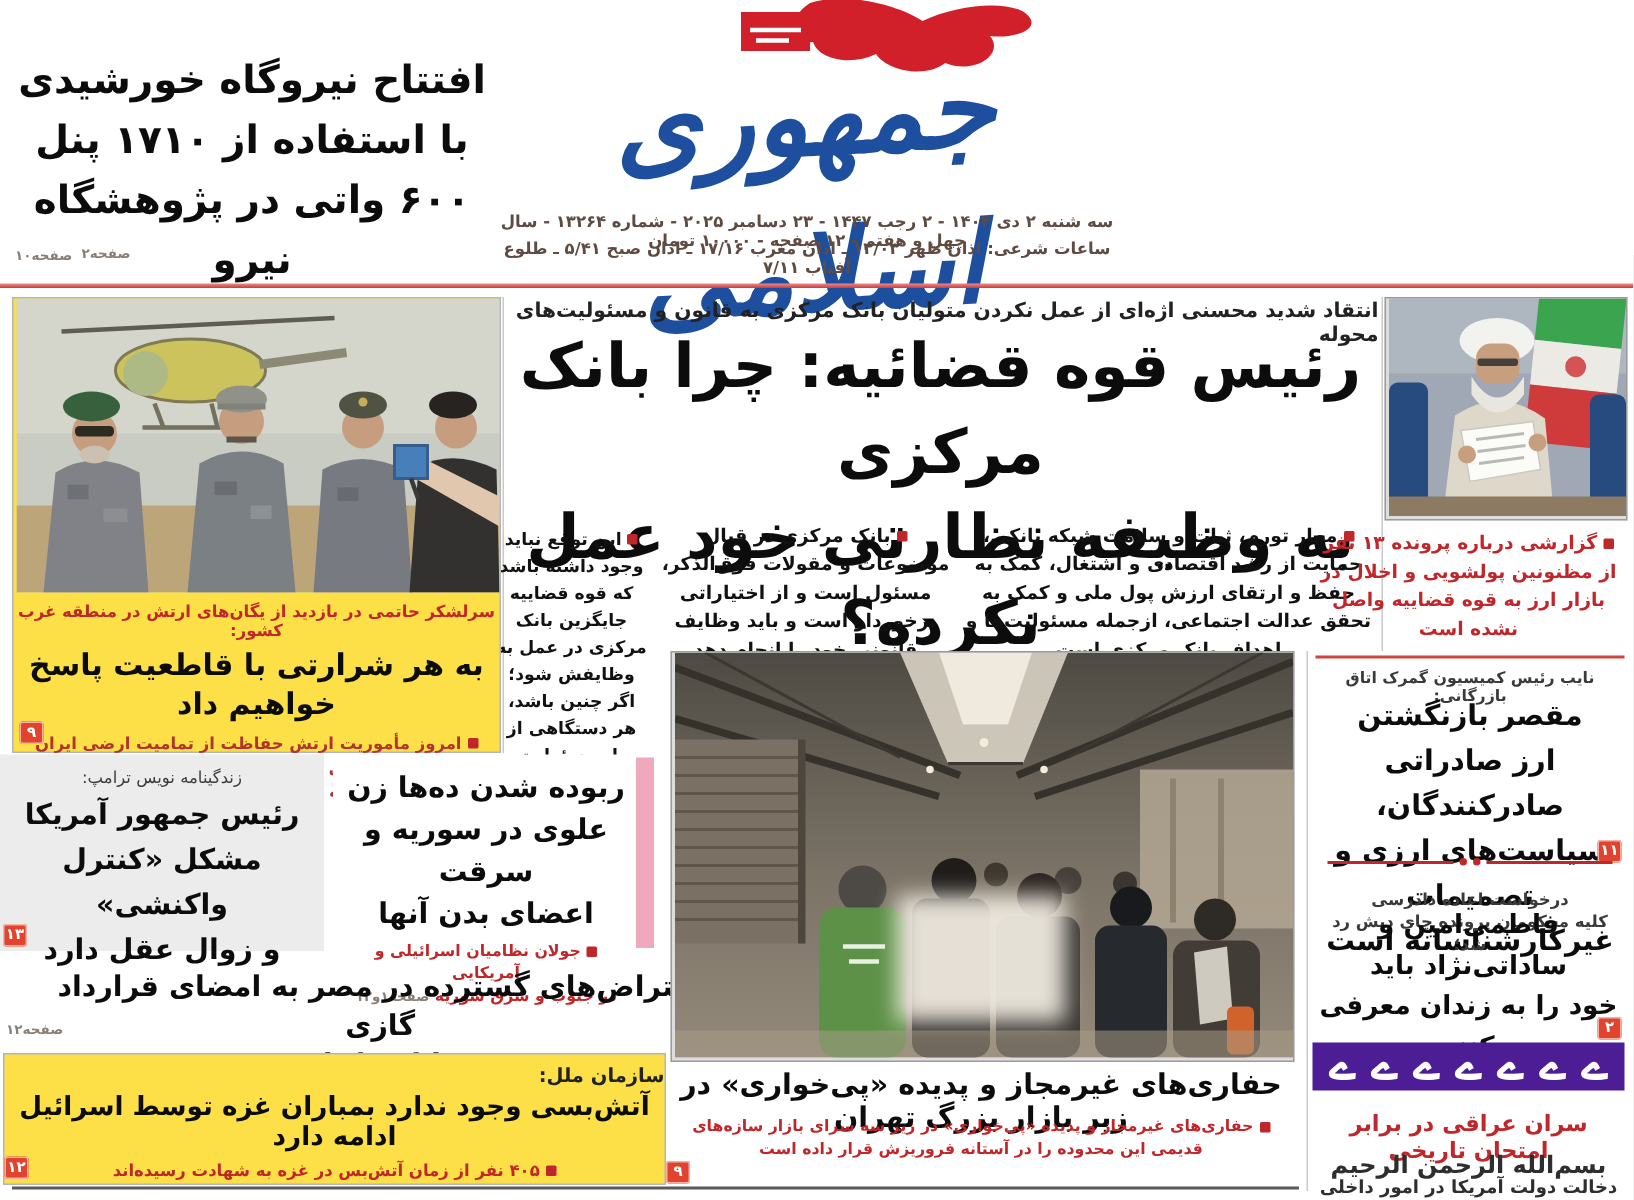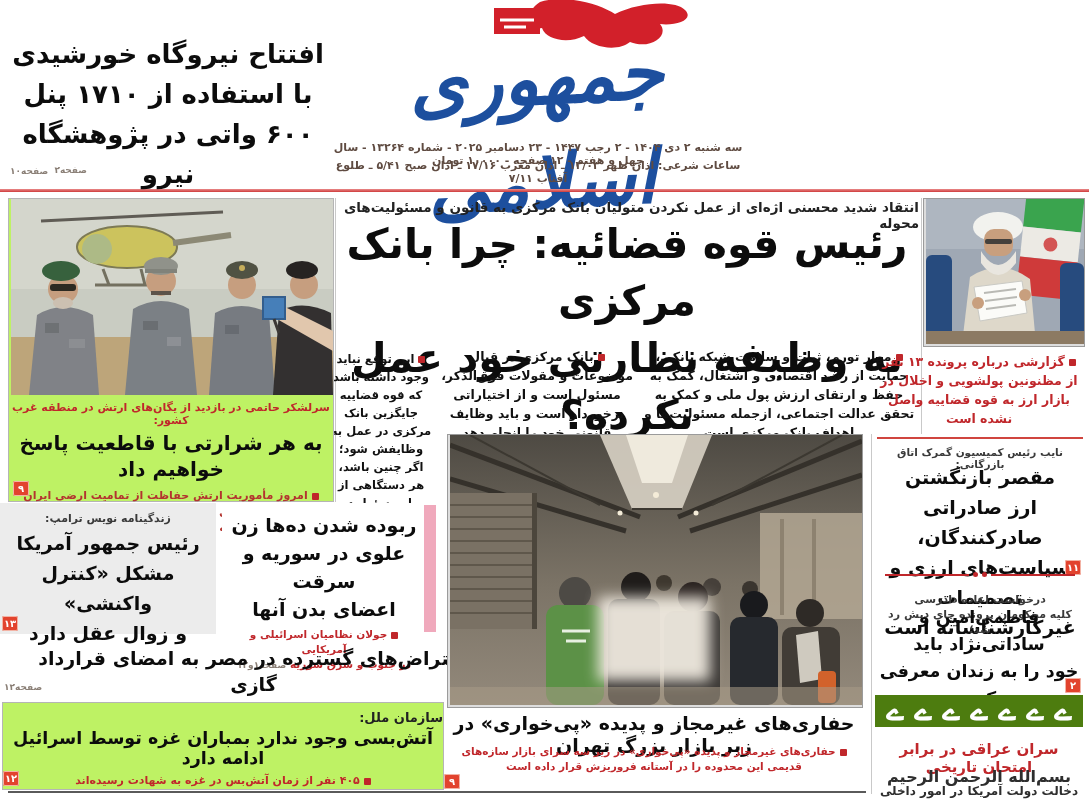--- a/index.html
+++ b/index.html
@@ -12,28 +12,28 @@
   .kicker{font-weight:bold;color:#222;text-align:right;}
   .pageref{font-size:9px;color:#8a7f76;font-weight:bold;}
   .badge{position:absolute;width:16px;height:15px;background:#e2432e;color:#fff;
          font-size:10px;font-weight:bold;display:flex;align-items:center;justify-content:center;
          border-radius:2px;box-shadow:0 0 0 1px #f3b4a6 inset;}
   .sq{display:inline-block;width:7px;height:7px;background:#c0272b;border-radius:1px;
       margin-left:4px;vertical-align:middle;}
   .photo{border:1px solid #9b9b9b;background:#ddd;overflow:hidden;}
   .vline{position:absolute;width:1px;background:#c9c9c9;}
   .hline-red{position:absolute;height:2px;background:#d0453f;}
-  .box{border:1px solid #b5b5b5;background:#bef264;}
+  .box{border:1px solid #b5b5b5;background:#fde047;}
   .dotline{position:absolute;display:flex;align-items:center;gap:4px;}
   .dotline .dl{flex:1;border-top:2px solid #c0272b;}
   .dotline .dot{width:5px;height:5px;border-radius:50%;background:#c0272b;}
   .masthead-title{font-family:"DejaVu Serif","Liberation Serif",serif;font-style:italic;
                   font-weight:bold;color:#1d4f9e;transform:rotate(-3deg);}
   .dateline{font-size:11px;font-weight:bold;color:#5f4b41;letter-spacing:.3px;}
-  .pattern{background:#4d7c0f;color:#ffffff;font-weight:bold;overflow:hidden;
+  .pattern{background:#4c1d95;color:#ffffff;font-weight:bold;overflow:hidden;
            white-space:nowrap;letter-spacing:10px;font-size:30px;line-height:30px;text-align:center;}
 </style>
 </head>
 <body>
 
 <div class="page">
 
   <svg class="abs" style="right:339px;top:0;width:270px;height:52px" viewBox="0 0 270 52">
     <path d="M60,2 C85,-6 120,4 135,14 C160,2 195,0 205,10 C215,20 195,26 180,24 C190,36 170,50 150,42 C138,52 112,48 104,36 C88,44 66,40 62,28 C48,30 42,14 60,2 Z" fill="#d2202a"></path>
     <rect x="14" y="8" width="46" height="26" fill="#d2202a"></rect>
@@ -184,21 +184,21 @@
     </svg>
     <div class="ctr red" style="margin-top:6px;font-size:11px;font-weight:bold;">سرلشکر حاتمی در بازدید از یگان‌های ارتش در منطقه غرب کشور:</div>
     <div class="ctr hl" style="font-size:20px;line-height:26px;margin-top:3px;">به هر شرارتی با قاطعیت پاسخ خواهیم داد</div>
     <div class="ctr" style="margin:6px 8px 0;font-size:11px;line-height:16px;font-weight:bold;color:#b3342f;">
       <span class="sq"></span><span>امروز مأموریت ارتش حفاظت از تمامیت ارضی ایران اسلامی و استقلال کشور است و همه ما می‌کوشیم این مأموریت را به بهترین شکل ممکن، انجام دهیم</span>
     </div>
     <div class="badge" style="left:4px;bottom:5px;">۹</div>
   </div>
 
   <div class="abs" style="left:0;top:503px;width:216px;height:131px;background:#ececec;">
-    <div class="ctr" style="margin-top:9px;font-size:11px;font-weight:bold;color:#3a3a3a;">زندگینامه نویس ترامپ:</div>
+    <div class="ctr" style="margin-top:9px;font-size:11px;font-weight:normal;color:#3a3a3a;">زندگینامه نویس ترامپ:</div>
     <div class="ctr hl" style="font-size:19px;line-height:30px;margin-top:3px;">
       <div>رئیس جمهور آمریکا</div>
       <div>مشکل «کنترل واکنشی»</div>
       <div>و زوال عقل دارد</div>
     </div>
     <div class="badge" style="left:2px;bottom:3px;">۱۳</div>
   </div>
 
   <div class="abs" style="left:222px;top:503px;width:218px;height:131px;background:#fff;">
     <div class="abs" style="left:auto;right:4px;top:2px;width:12px;height:127px;background:#f0a9bc;"></div>

